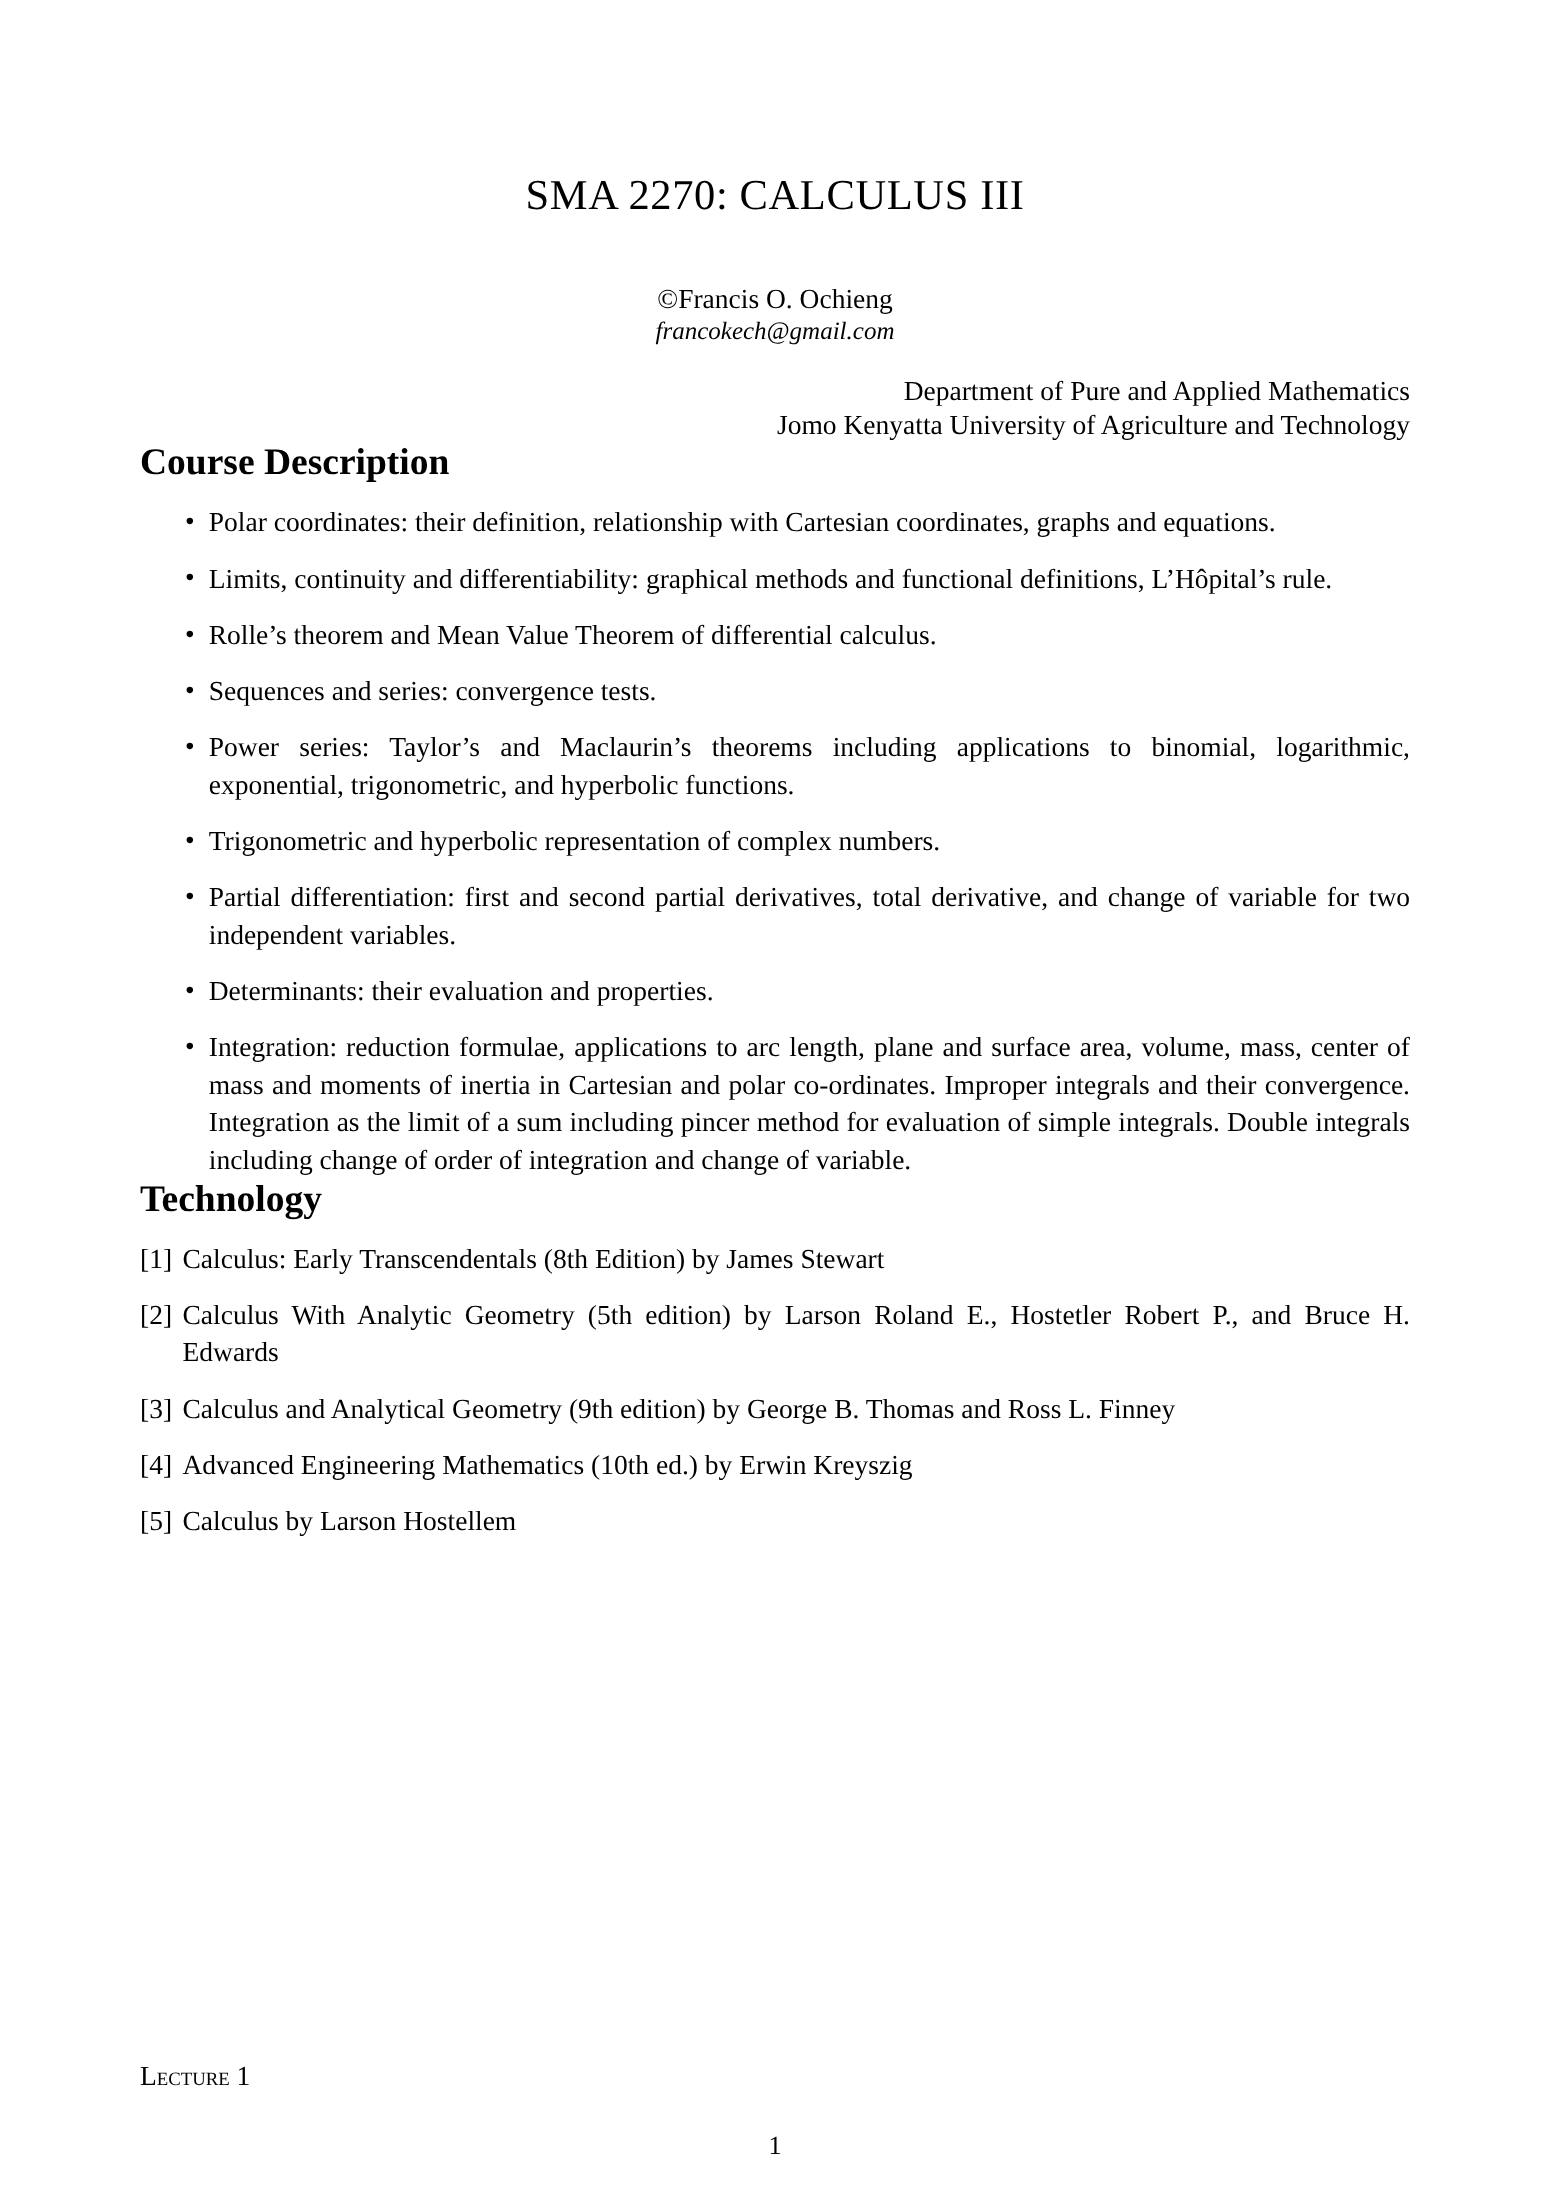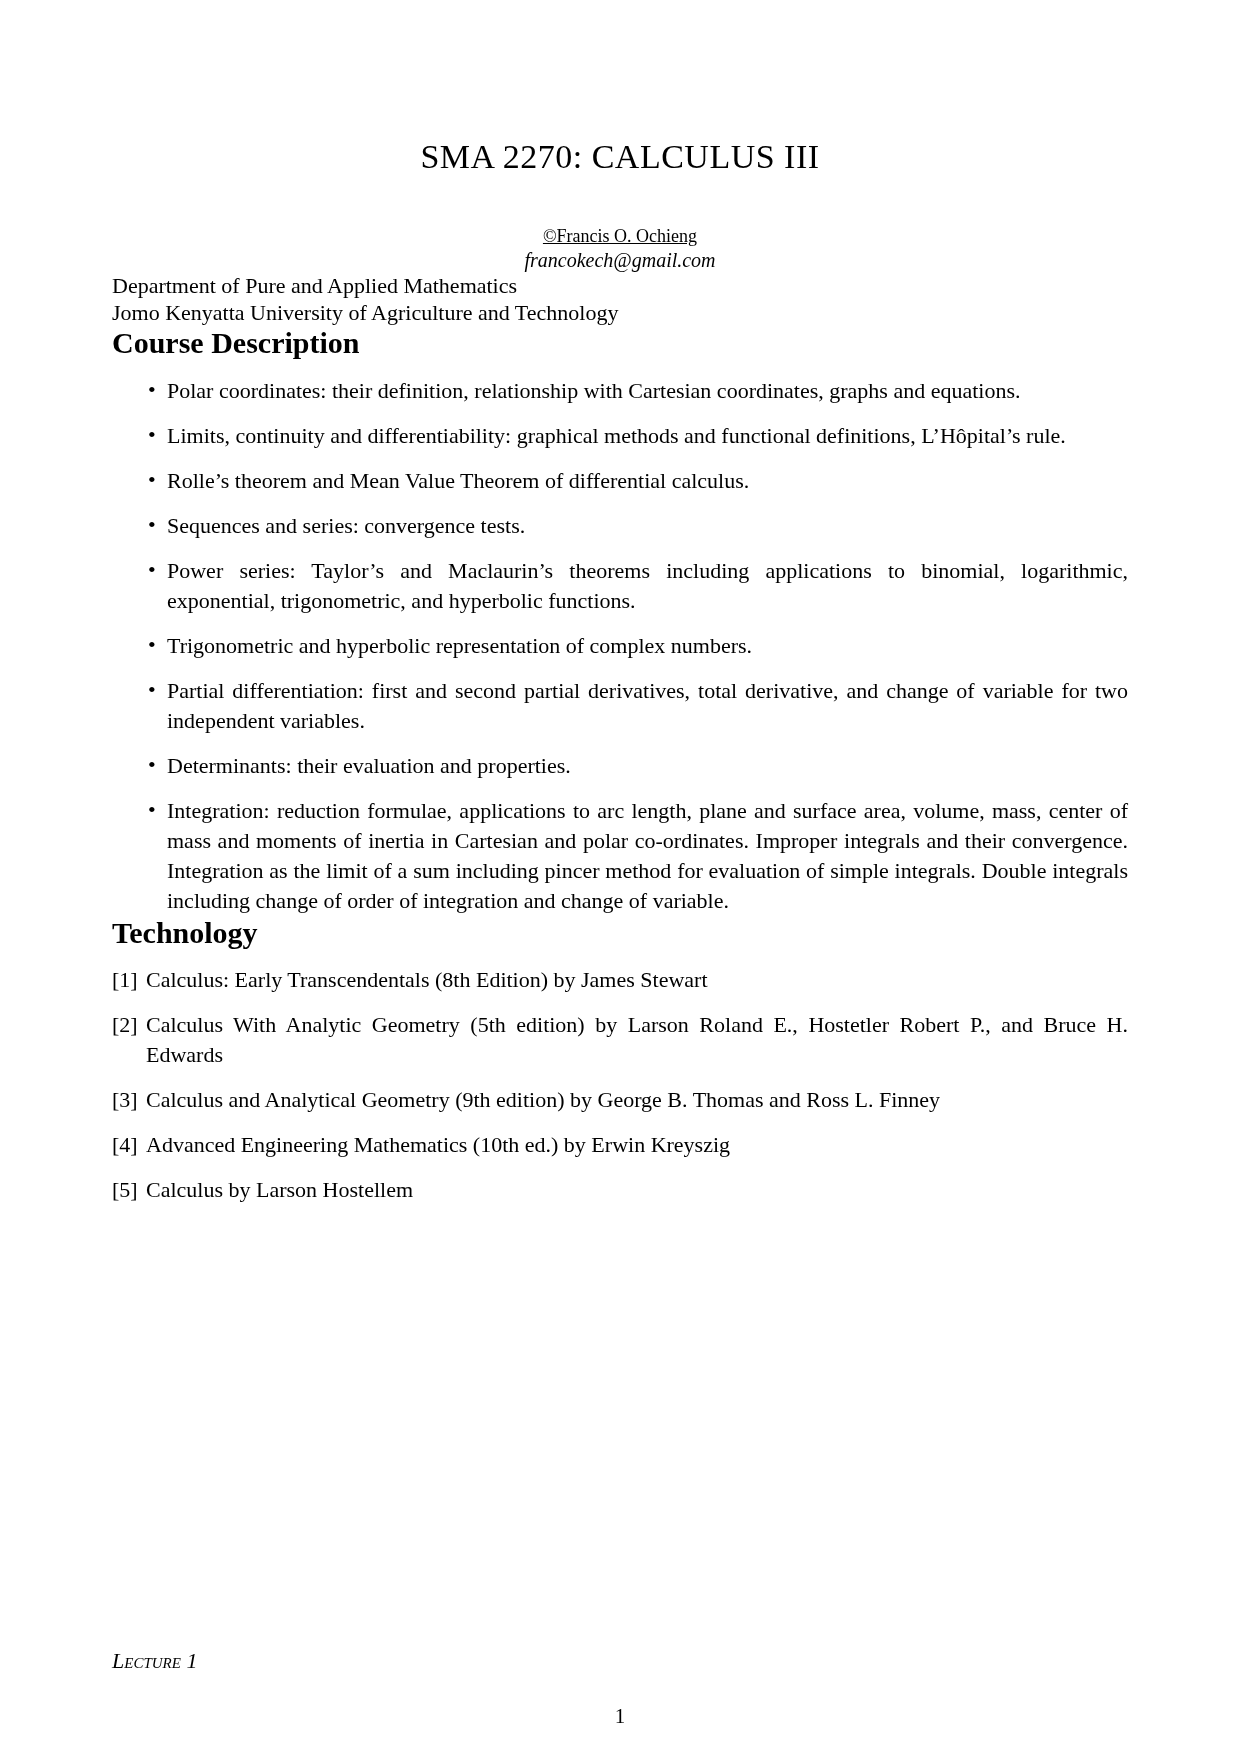--- a/index.html
+++ b/index.html
@@ -19,31 +19,31 @@
   .doc-title {
     margin-top: 138px;
     text-align: center;
     font-size: 34px;
     font-weight: 400;
     letter-spacing: 0.5px;
   }
   .author-line {
     margin-top: 50px;
     text-align: center;
-    font-size: 18px;
-    text-decoration: underline;
+    font-size: 22px;
   }
   .email-line {
     margin-top: 2px;
     text-align: center;
     font-style: italic;
     font-size: 20px;
   }
   .affiliation {
-    text-align: left;
+    margin-top: 22px;
+    text-align: right;
     font-size: 22px;
     line-height: 27px;
   }
   .section-heading {
     font-size: 30px;
     font-weight: 700;
   }
   ul.bullet-list {
     list-style: none;
     margin: 16px 0 0 0;
@@ -80,21 +80,20 @@
     position: absolute;
     left: 0;
     top: 0;
   }
   .footer-lecture {
     position: absolute;
     left: 112px;
     top: 1648px;
     font-variant: small-caps;
     font-size: 22px;
-    font-style: italic;
   }
   .page-number {
     position: absolute;
     left: 0;
     top: 1704px;
     width: 100%;
     text-align: center;
     font-size: 21px;
   }
 </style>

